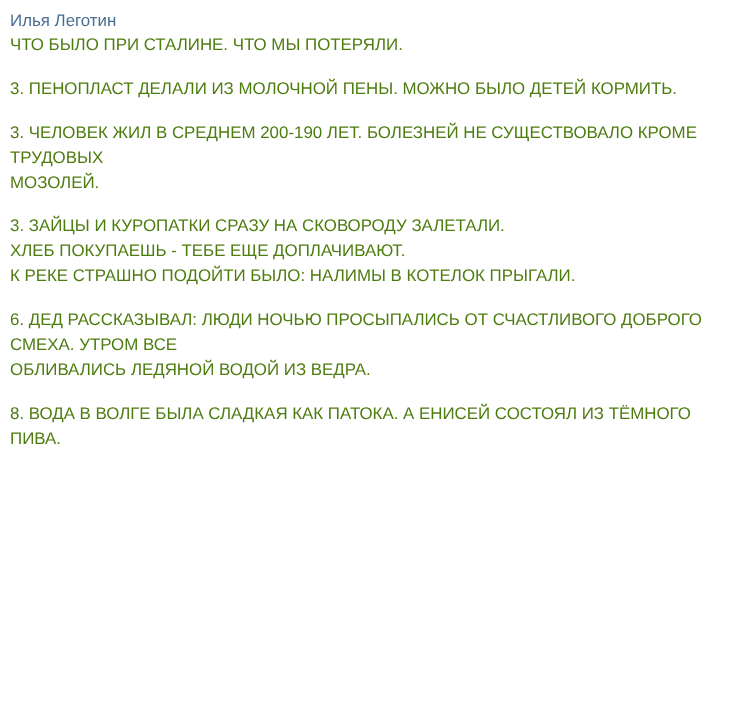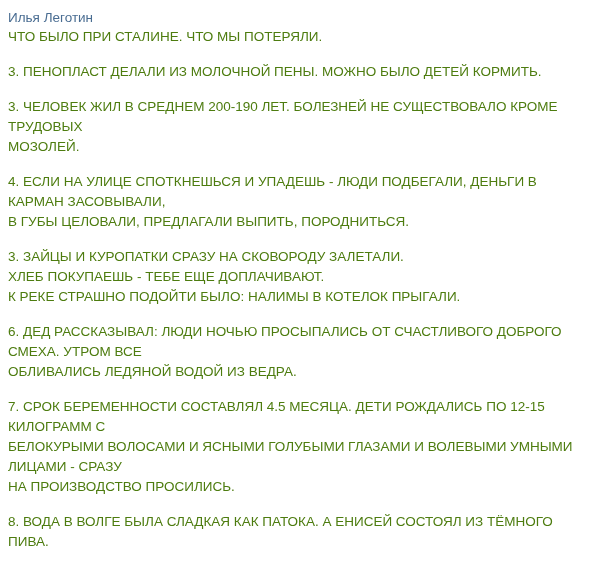--- a/index.html
+++ b/index.html
@@ -36,26 +36,21 @@
 <body>
 
 <div class="post">
   <div class="author">Илья Леготин</div>
 
   <div class="post-text">
     <p>ЧТО БЫЛО ПРИ СТАЛИНЕ. ЧТО МЫ ПОТЕРЯЛИ.</p>
     <p>3. ПЕНОПЛАСТ ДЕЛАЛИ ИЗ МОЛОЧНОЙ ПЕНЫ. МОЖНО БЫЛО ДЕТЕЙ КОРМИТЬ.</p>
     <p>3. ЧЕЛОВЕК ЖИЛ В СРЕДНЕМ 200-190 ЛЕТ. БОЛЕЗНЕЙ НЕ СУЩЕСТВОВАЛО КРОМЕ ТРУДОВЫХ
 МОЗОЛЕЙ.</p>
-    <p>4. ЕСЛИ НА УЛИЦЕ СПОТКНЕШЬСЯ И УПАДЕШЬ - ЛЮДИ ПОДБЕГАЛИ, ДЕНЬГИ В КАРМАН ЗАСОВЫВАЛИ,
-В ГУБЫ ЦЕЛОВАЛИ, ПРЕДЛАГАЛИ ВЫПИТЬ, ПОРОДНИТЬСЯ.</p>
     <p>3. ЗАЙЦЫ И КУРОПАТКИ СРАЗУ НА СКОВОРОДУ ЗАЛЕТАЛИ.
 ХЛЕБ ПОКУПАЕШЬ - ТЕБЕ ЕЩЕ ДОПЛАЧИВАЮТ.
 К РЕКЕ СТРАШНО ПОДОЙТИ БЫЛО: НАЛИМЫ В КОТЕЛОК ПРЫГАЛИ.</p>
     <p>6. ДЕД РАССКАЗЫВАЛ: ЛЮДИ НОЧЬЮ ПРОСЫПАЛИСЬ ОТ СЧАСТЛИВОГО ДОБРОГО СМЕХА. УТРОМ ВСЕ
 ОБЛИВАЛИСЬ ЛЕДЯНОЙ ВОДОЙ ИЗ ВЕДРА.</p>
-    <p>7. СРОК БЕРЕМЕННОСТИ СОСТАВЛЯЛ 4.5 МЕСЯЦА. ДЕТИ РОЖДАЛИСЬ ПО 12-15 КИЛОГРАММ С
-БЕЛОКУРЫМИ ВОЛОСАМИ И ЯСНЫМИ ГОЛУБЫМИ ГЛАЗАМИ И ВОЛЕВЫМИ УМНЫМИ ЛИЦАМИ - СРАЗУ
-НА ПРОИЗВОДСТВО ПРОСИЛИСЬ.</p>
     <p>8. ВОДА В ВОЛГЕ БЫЛА СЛАДКАЯ КАК ПАТОКА. А ЕНИСЕЙ СОСТОЯЛ ИЗ ТЁМНОГО ПИВА.</p>
 
   </div>
 </div>
 
 </body></html>

